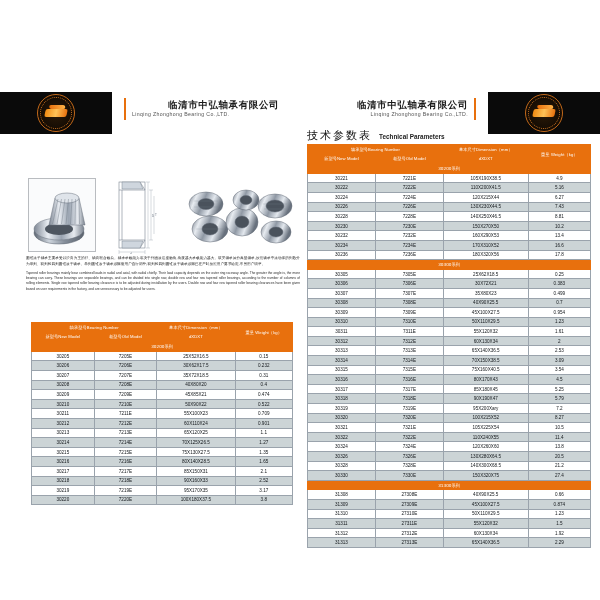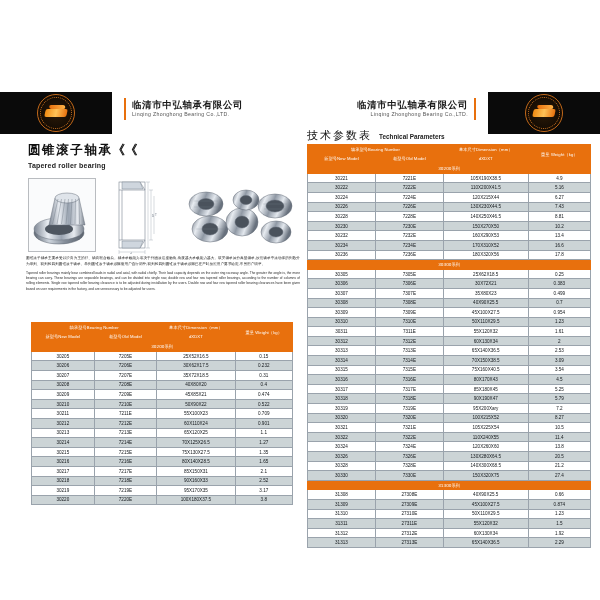--- a/index.html
+++ b/index.html
@@ -27,21 +27,21 @@
   .logo-mark .bolt:after{content:"";position:absolute;left:3px;top:-4px;width:16px;height:4px;
     background:linear-gradient(90deg,#e8700d,#ffb347);border-radius:2px;transform:skewX(18deg);}
 
   .co{position:absolute;top:6px;display:flex;align-items:center;gap:6px;}
   .co.left{left:124px;}
   .co.right{right:124px;flex-direction:row-reverse;}
   .co .bar{width:2px;height:22px;background:#e8700d;}
   .co .names{line-height:1.15;}
   .co.right .names{text-align:right;}
   .co .cn{font-size:9.5px;font-weight:bold;color:#1a1a1a;letter-spacing:.6px;
-          font-family:Liberation Sans, sans-serif;white-space:nowrap;}
+          font-family:Liberation Sans, sans-serif;white-space:nowrap;margin-left:36px;}
   .co .en{font-size:5.2px;color:#555;letter-spacing:.35px;white-space:nowrap;margin-top:1px;}
 
   
   .leftcol{position:absolute;left:28px;top:142px;width:268px;}
   .ttl-cn{font-size:12.5px;font-weight:bold;color:#111;letter-spacing:1.6px;
           font-family:"DejaVu Sans",sans-serif;}
   .ttl-cn .chev{color:#111;font-weight:bold;letter-spacing:0;}
   .ttl-en{font-size:7px;font-weight:bold;color:#222;margin-top:3px;letter-spacing:.2px;}
 
   
@@ -111,26 +111,20 @@
 
     <div class="co right">
       <div class="bar"></div>
       <div class="names">
         <div class="cn">临清市中弘轴承有限公司</div>
         <div class="en">Linqing Zhonghong Bearing Co.,LTD.</div>
       </div>
     </div>
   </div>
 
-  <div class="leftcol">
-    <div class="ttl-cn">
-      <span>圆锥滚子轴承</span><span class="chev">《《</span>
-    </div>
-    <div class="ttl-en">Tapered roller bearing</div>
-  </div>
 
   <div class="imgrow">
 
     <div class="photo ph1">
       <svg class="bsvg" viewBox="0 0 66 72" preserveAspectRatio="xMidYMid meet">
         <defs>
           <linearGradient id="mA" x1="0" y1="0" x2="1" y2="0">
             <stop offset="0" stop-color="#7e8794"></stop>
               <stop offset=".28" stop-color="#e9edf2"></stop>
             <stop offset=".55" stop-color="#9aa4b1"></stop>

